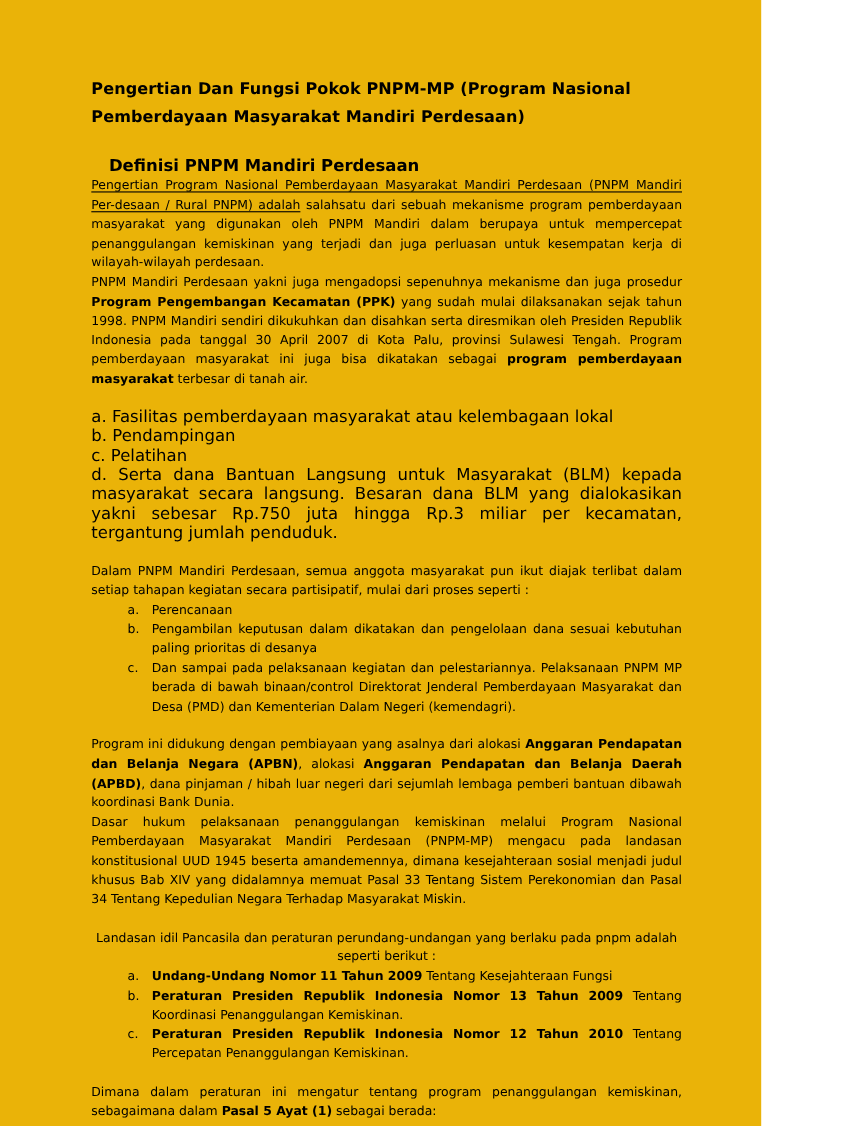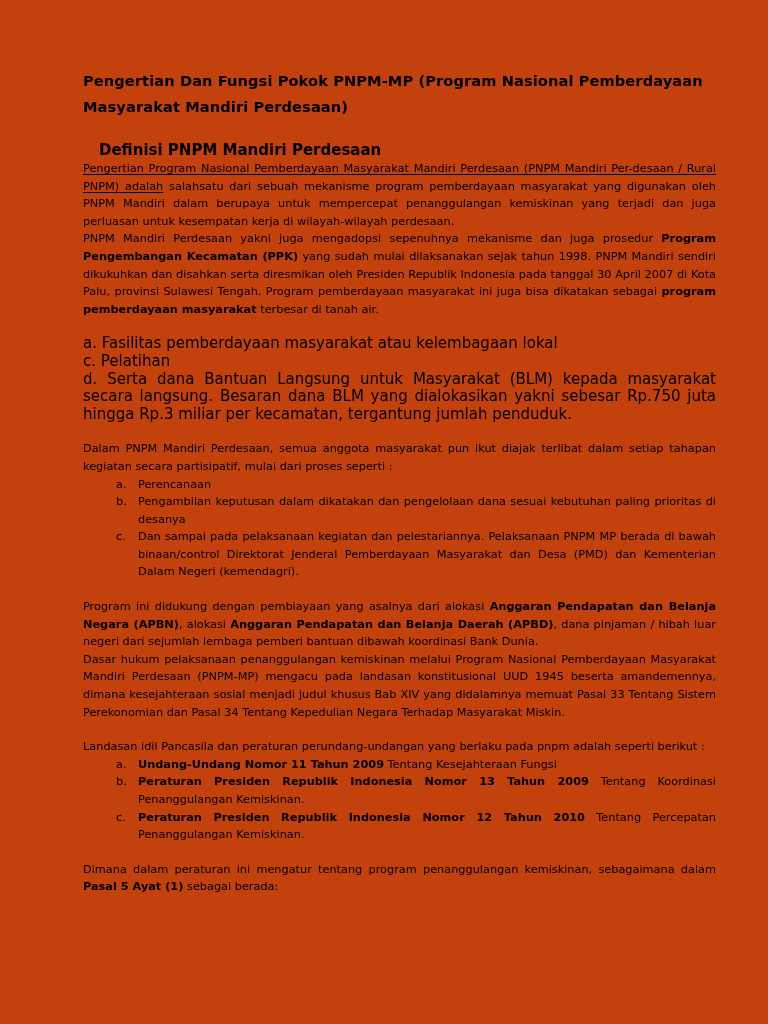--- a/index.html
+++ b/index.html
@@ -9,25 +9,25 @@
     background: #ffffff;
   }
   body {
     width: 768px;
     height: 1024px;
     overflow: hidden;
     font-family: "DejaVu Sans", sans-serif;
     color: #000000;
   }
   .page {
-    width: 768px;
+    width: 692px;
     height: 1024px;
     box-sizing: border-box;
-    padding: 68px 52px 0 83px;
-    background: #c2410c;
+    padding: 68px 72px 0 83px;
+    background: #eab308;
   }
   .doc-title {
     font-size: 14.6px;
     font-weight: bold;
     line-height: 26px;
     letter-spacing: 0.1px;
     margin: 0 0 22px 0;
     text-align: left;
   }
   .section-heading {
@@ -37,21 +37,21 @@
     margin: 0 0 1px 16px;
   }
   p.body {
     font-size: 11.3px;
     line-height: 17.6px;
     margin: 0;
     text-align: justify;
     text-justify: inter-word;
   }
   p.body.last-natural {
-    text-align: left;
+    text-align: center;
   }
   .gap {
     height: 17px;
   }
   b, .bold {
     font-weight: bold;
   }
   u, .uline {
     text-decoration: underline;
     text-underline-offset: 2px;
@@ -104,20 +104,21 @@
 
   <p class="body"><u class="uline">Pengertian Program Nasional Pemberdayaan Masyarakat Mandiri Perdesaan (PNPM Mandiri Per-desaan / Rural PNPM) adalah</u><span> salahsatu dari sebuah mekanisme program pemberdayaan masyarakat yang digunakan oleh PNPM Mandiri dalam berupaya untuk mempercepat penanggulangan kemiskinan yang terjadi dan juga perluasan untuk kesempatan kerja di wilayah-wilayah perdesaan.</span></p>
 
   <p class="body"><span>PNPM Mandiri Perdesaan yakni juga mengadopsi sepenuhnya mekanisme dan juga prosedur </span><b>Program Pengembangan Kecamatan (PPK)</b><span> yang sudah mulai dilaksanakan sejak tahun 1998. PNPM Mandiri sendiri dikukuhkan dan disahkan serta diresmikan oleh Presiden Republik Indonesia pada tanggal 30 April 2007 di Kota Palu, provinsi Sulawesi Tengah. Program pemberdayaan masyarakat ini juga bisa dikatakan sebagai </span><b>program pemberdayaan masyarakat</b><span> terbesar di tanah air.</span></p>
 
   <div class="gap"></div>
 
 
   <div class="flat-list">
     <span class="flat-item">a. Fasilitas pemberdayaan masyarakat atau kelembagaan lokal</span>
+    <span class="flat-item">b. Pendampingan</span>
     <span class="flat-item">c. Pelatihan</span>
     <span class="flat-item justify-hang">d. Serta dana Bantuan Langsung untuk Masyarakat (BLM) kepada masyarakat secara langsung. Besaran dana BLM yang dialokasikan yakni sebesar Rp.750 juta hingga Rp.3 miliar per kecamatan, tergantung jumlah penduduk.</span>
   </div>
 
   <div class="gap"></div>
 
   <p class="body">Dalam PNPM Mandiri Perdesaan, semua anggota masyarakat pun ikut diajak terlibat dalam setiap tahapan kegiatan secara partisipatif, mulai dari proses seperti :</p>
 
   <ol class="alpha">
     <li>

